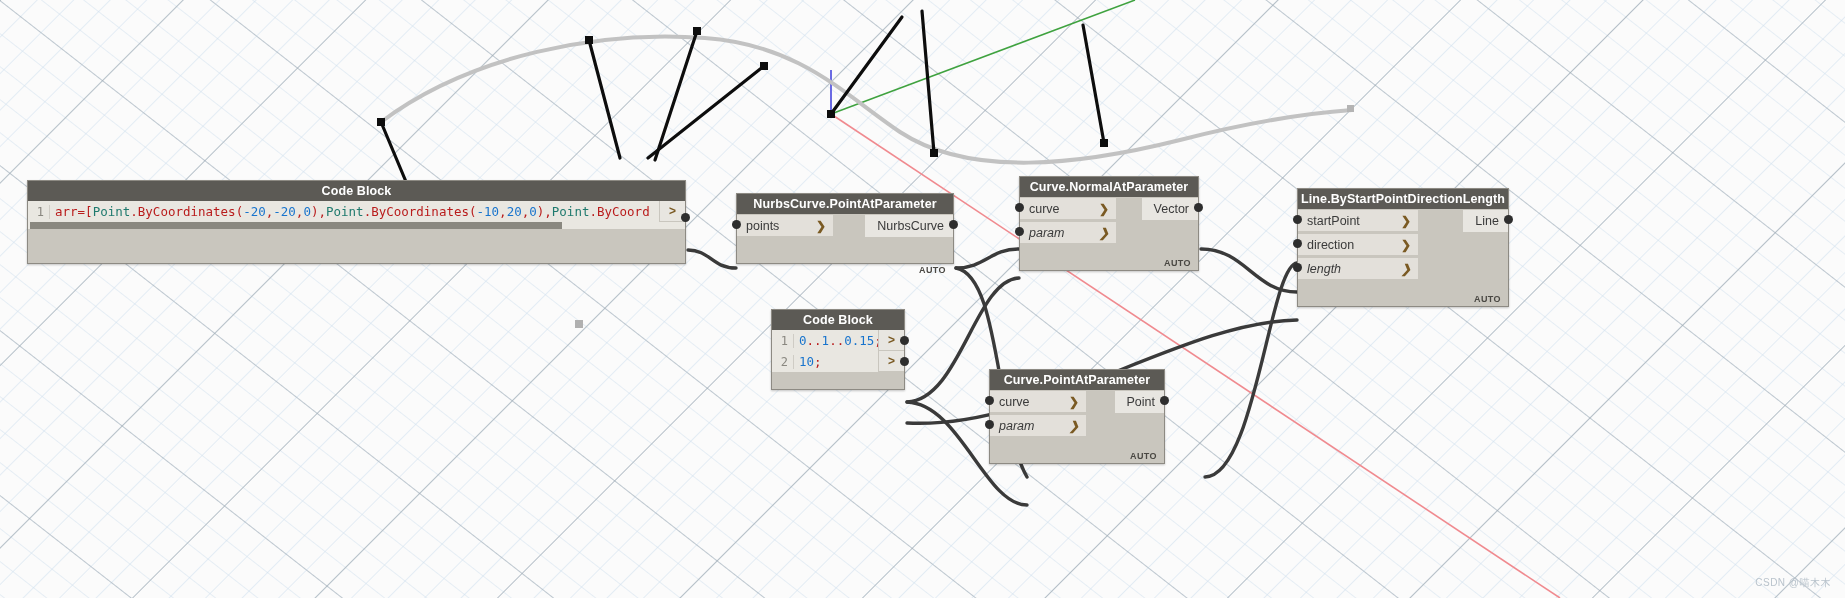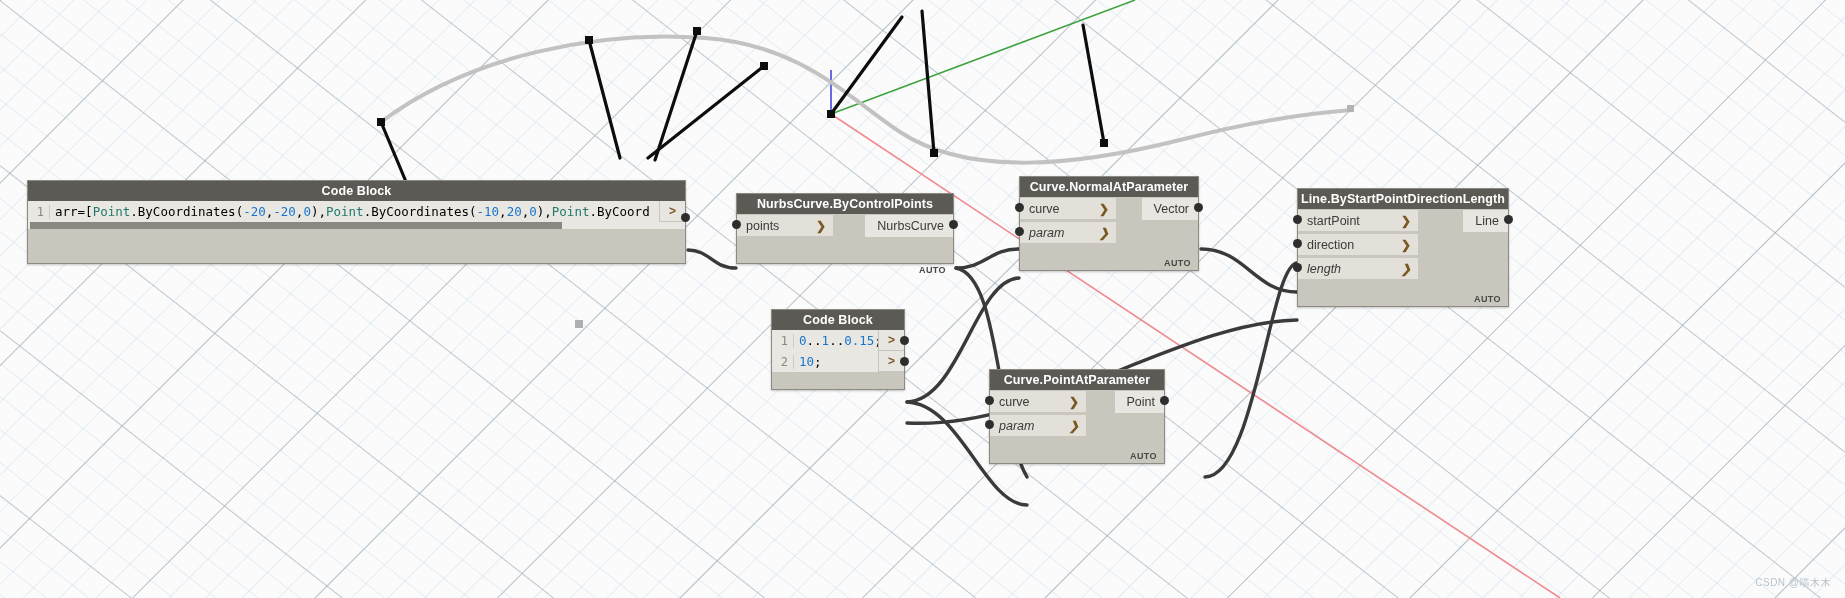--- a/index.html
+++ b/index.html
@@ -141,21 +141,21 @@
     flex: none;
     font-size: 12px;
   }
   .code-text {
     padding-left: 5px;
     overflow: hidden;
     white-space: nowrap;
   }
   .tok-cls  { color: #1f7a6e; }
   .tok-num  { color: #1874cd; }
-  .tok-punc { color: #000000; margin-top: 20px; }
+  .tok-punc { color: #b91c1c; margin-top: 20px; }
 
   .scrollbar {
     height: 7px;
     background: #e9e7e1;
     position: relative;
   }
   .scroll-thumb {
     position: absolute;
     left: 2px;
     top: 0;
@@ -282,21 +282,21 @@
         </div>
       </div>
       <div class="cb-out-ports" style="top:0;">
         <div class="cb-out">&gt;</div>
       </div>
       <div class="nub right" style="top:12px;"></div>
     </div>
   </div>
 
   <div class="node" style="left:736px; top:193px; width:218px; height:71px;">
-    <div class="node-header">NurbsCurve.ByControlPoints</div>
+    <div class="node-header">NurbsCurve.PointAtParameter</div>
     <div class="node-body" style="height:64px;">
       <div class="port-row">
         <div class="in-port" style="width:96px;">
           <span>points</span>
           <span class="chev">❯</span>
         </div>
         <div class="out-port" style="top:1px;">NurbsCurve</div>
       </div>
       <div class="auto-tag">AUTO</div>
       <div class="nub left" style="top:6px;"></div>

